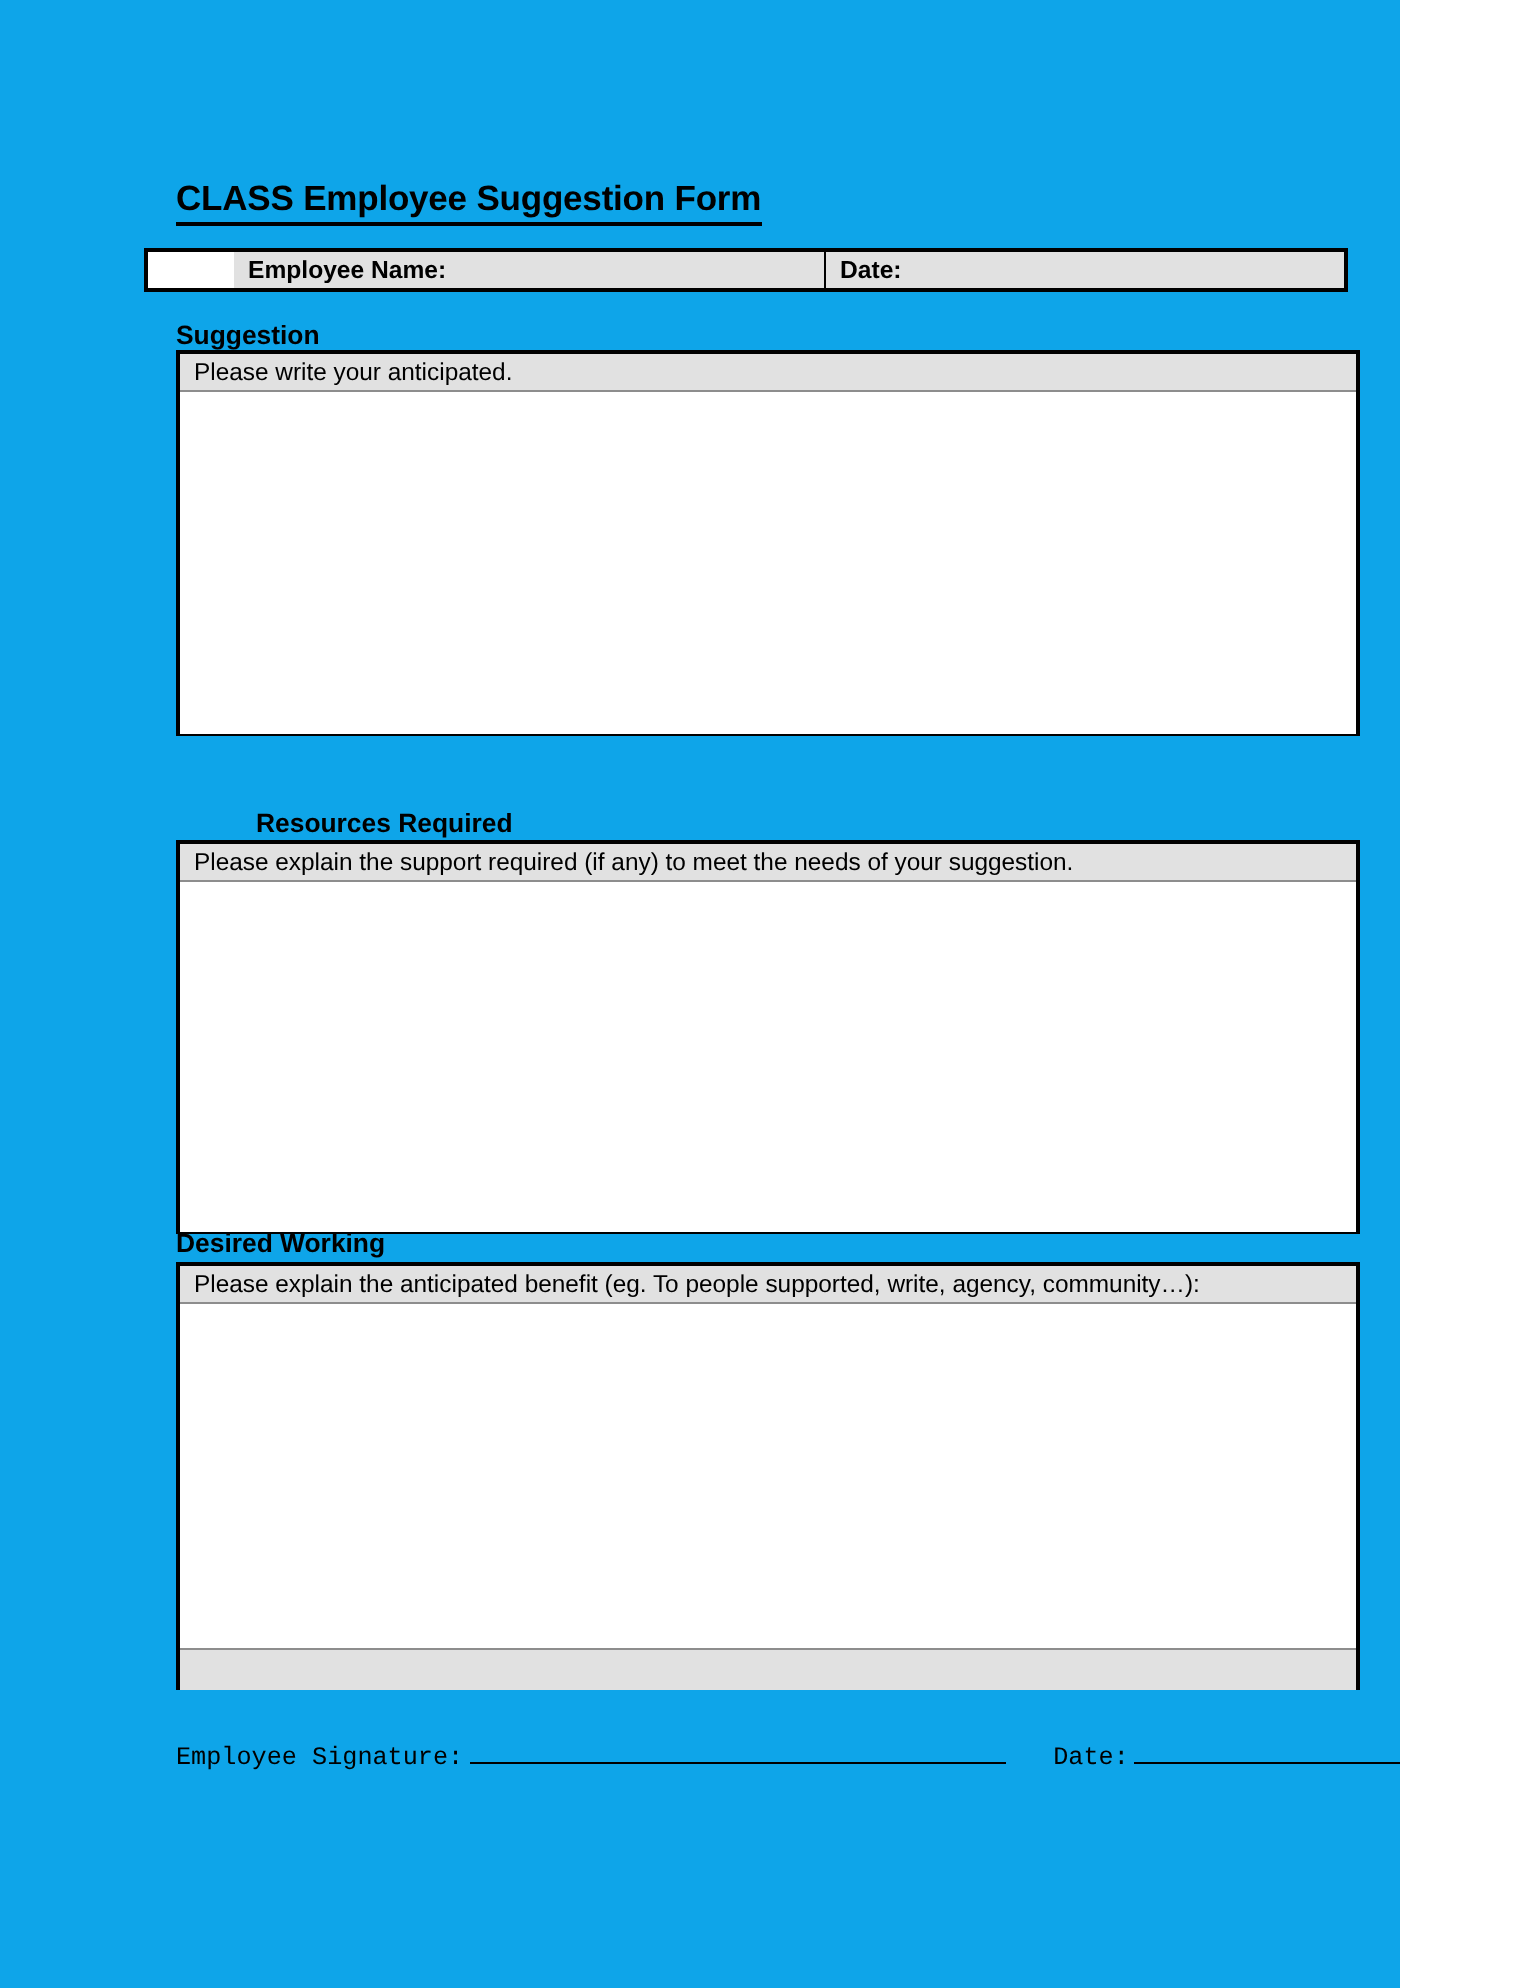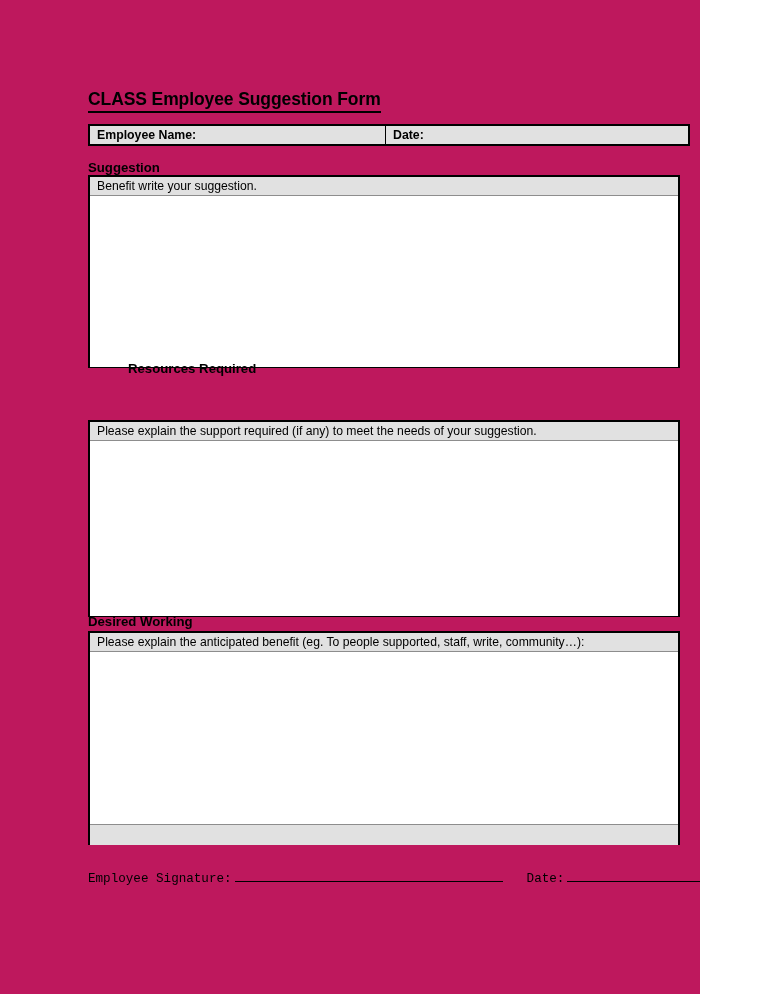--- a/index.html
+++ b/index.html
@@ -16,21 +16,21 @@
     color: #000000;
     overflow: hidden;
   }
 
   .page {
     position: absolute;
     left: 0;
     top: 0;
     width: 700px;
     height: 994px;
-    background: #be185d;
+    background: #0ea5e9;
   }
 
   
   .doc-title {
     position: absolute;
     left: 88px;
     top: 89px;
     font-size: 17.5px;
     font-weight: bold;
     letter-spacing: -0.1px;
@@ -138,49 +138,49 @@
     color: #111111;
   }
 </style>
 </head>
 <body>
 
 <div class="page">
 
   <div class="doc-title">CLASS Employee Suggestion Form</div>
 
-  <div class="form-box" style="left:88px; top:124px; width:602px; height:22px;">
+  <div class="form-box" style="left:72px; top:124px; width:602px; height:22px;padding-left:43px;">
     <div class="band-row">
       <div class="band bold nb band-cell-left">
         <span>Employee Name:</span><span></span>
       </div>
       <div class="band bold nb band-cell-right">
         <span>Date:</span><span></span>
       </div>
     </div>
   </div>
 
   <div class="section-heading" style="left:88px; top:160px;">Suggestion</div>
 
   <div class="form-box" style="left:88px; top:175px; width:592px; height:193px;">
-    <div class="band plain">Benefit write your suggestion.</div>
+    <div class="band plain">Please write your anticipated.</div>
     <div class="writing-area" style="height:171px;"></div>
   </div>
 
-  <div class="section-heading" style="left:88px; top:361px;padding-left:40px;">Resources Required</div>
+  <div class="section-heading" style="left:88px; top:404px;padding-left:40px;">Resources Required</div>
 
   <div class="form-box" style="left:88px; top:388px; width:592px; height:197px;margin-top:32px;">
     <div class="band plain">Please explain the support required (if any) to meet the needs of your suggestion.</div>
     <div class="writing-area" style="height:175px;"></div>
   </div>
 
   <div class="section-heading" style="left:88px; top:614px;">Desired Working</div>
 
   <div class="form-box" style="left:88px; top:631px; width:592px; height:214px;">
-    <div class="band plain">Please explain the anticipated benefit (eg. To people supported, staff, write, community…):</div>
+    <div class="band plain">Please explain the anticipated benefit (eg. To people supported, write, agency, community…):</div>
     <div class="writing-area" style="height:172px;"></div>
     <div class="bottom-band"></div>
   </div>
 
   <div class="sig-row">
     <span class="sig-label">Employee Signature:</span><span class="rule rule-sig"></span><span class="sig-label sig-date-label">Date:</span><span class="rule rule-date"></span>
   </div>
 
 
 </div>

